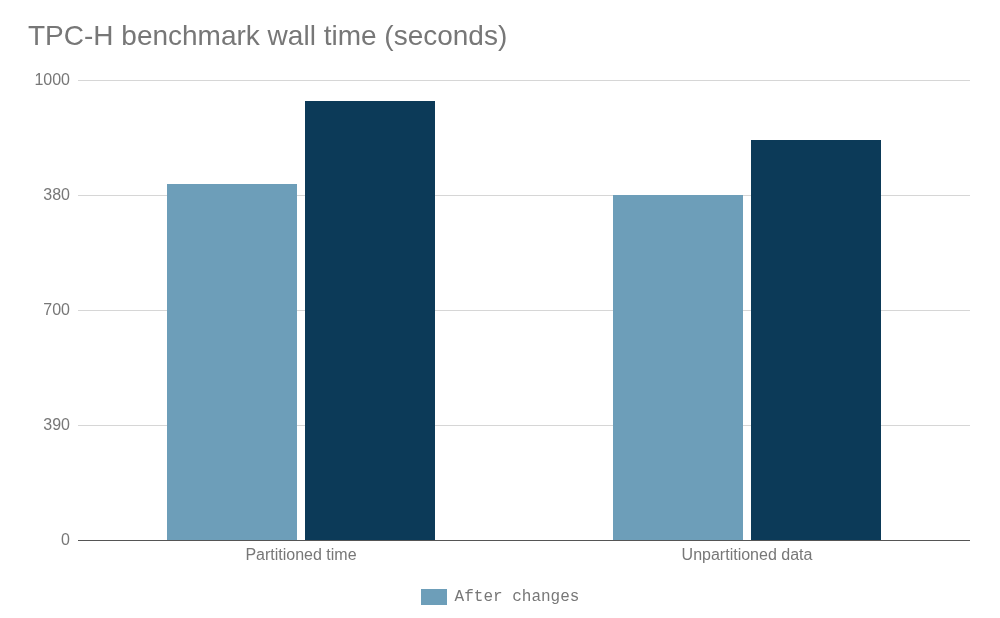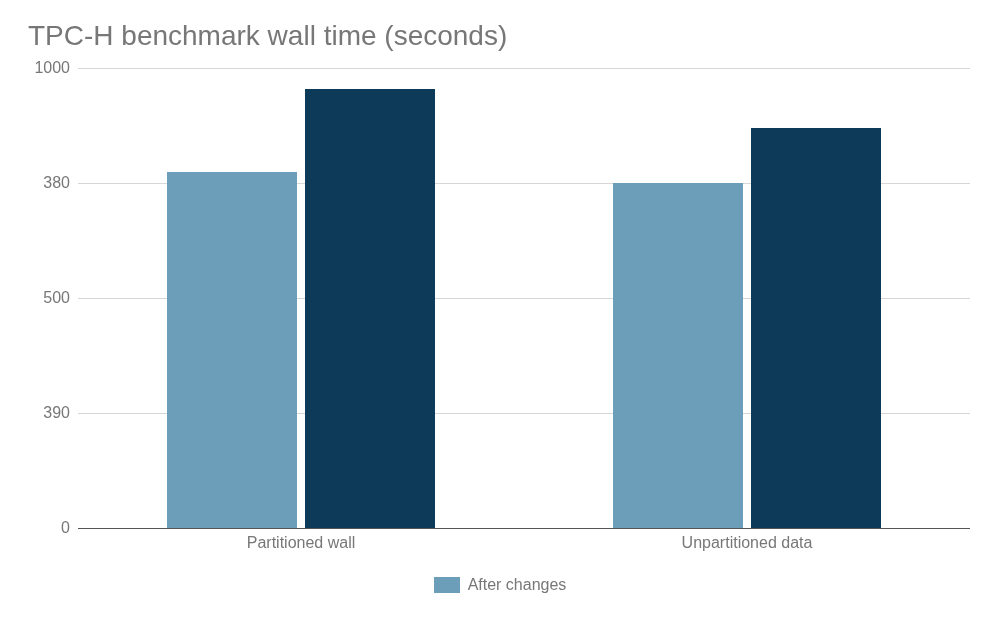--- a/index.html
+++ b/index.html
@@ -15,21 +15,21 @@
     position: absolute;
     left: 0; top: 0;
     width: 1000px;
     height: 618px;
     padding: 20px 24px 0 24px;
   }
   .chart-title {
     font-size: 28px;
     color: #777777;
     font-weight: 400;
-    margin-bottom: 16px;
+    margin-bottom: 28px;
     padding-left: 4px;
   }
   .plot-area {
     position: relative;
     height: 460px;
     margin-left: 54px;
     margin-right: 6px;
   }
   .grid-line {
     position: absolute;
@@ -70,20 +70,21 @@
   .bar.after { background: #6d9eb9; }
   .bar.before { background: #0c3a58; }
   .legend {
     display: flex;
     justify-content: center;
     align-items: center;
     gap: 26px;
     margin-top: 18px;
     font-size: 16px;
     color: #777777;
+    font-family: Liberation Mono, monospace;
   }
   .legend-item {
     display: flex;
     align-items: center;
     gap: 8px;
   }
   .swatch {
     width: 26px;
     height: 16px;
   }
@@ -99,38 +100,38 @@
 
   <div class="plot-area">
 
     <div class="grid-line" style="top:0%;"></div>
     <div class="y-tick" style="top:0%;">1000</div>
 
     <div class="grid-line" style="top:25%;"></div>
     <div class="y-tick" style="top:25%;">380</div>
 
     <div class="grid-line" style="top:50%;"></div>
-    <div class="y-tick" style="top:50%;">500</div>
+    <div class="y-tick" style="top:50%;">700</div>
 
     <div class="grid-line" style="top:75%;"></div>
     <div class="y-tick" style="top:75%;">390</div>
 
     <div class="grid-line baseline" style="top:100%;"></div>
     <div class="y-tick" style="top:100%;">0</div>
 
     <div class="bar after" style="left:10.0%; width:14.5%; height:77.5%;"></div>
     <div class="bar before" style="left:25.5%; width:14.5%; height:95.5%;"></div>
 
     <div class="bar after" style="left:60.0%; width:14.5%; height:75.0%;"></div>
     <div class="bar before" style="left:75.5%; width:14.5%; height:87.0%;"></div>
 
   </div>
 
   <div class="x-labels">
-    <div class="x-label" style="left:25%;">Partitioned wall</div>
+    <div class="x-label" style="left:25%;">Partitioned time</div>
     <div class="x-label" style="left:75%;text-align:right;">Unpartitioned data</div>
   </div>
 
   <div class="legend">
     <div class="legend-item">
       <div class="swatch after"></div>
       <span>After changes</span>
     </div>
   </div>
 

